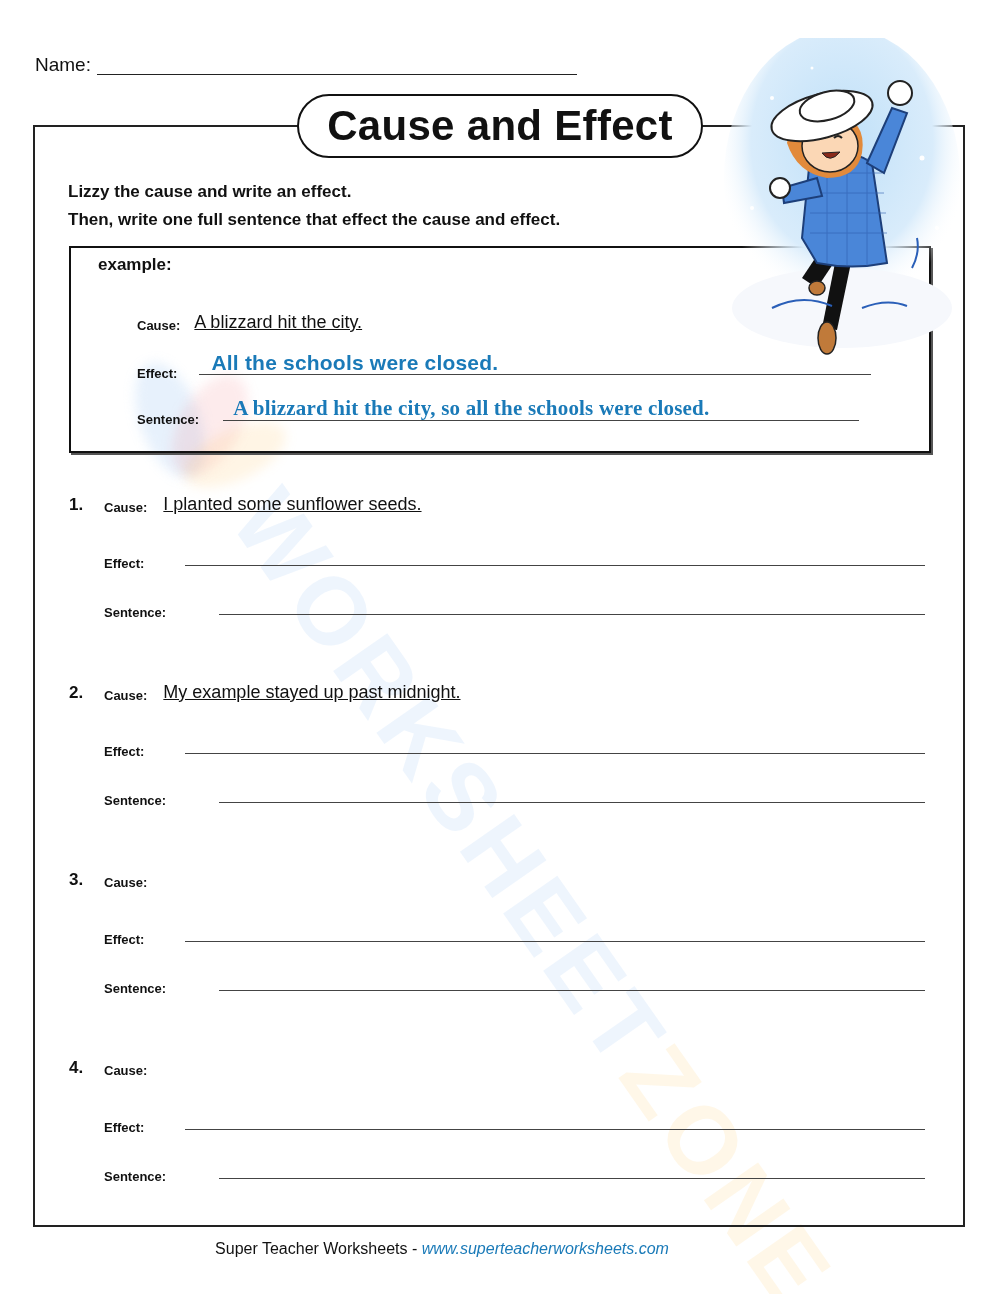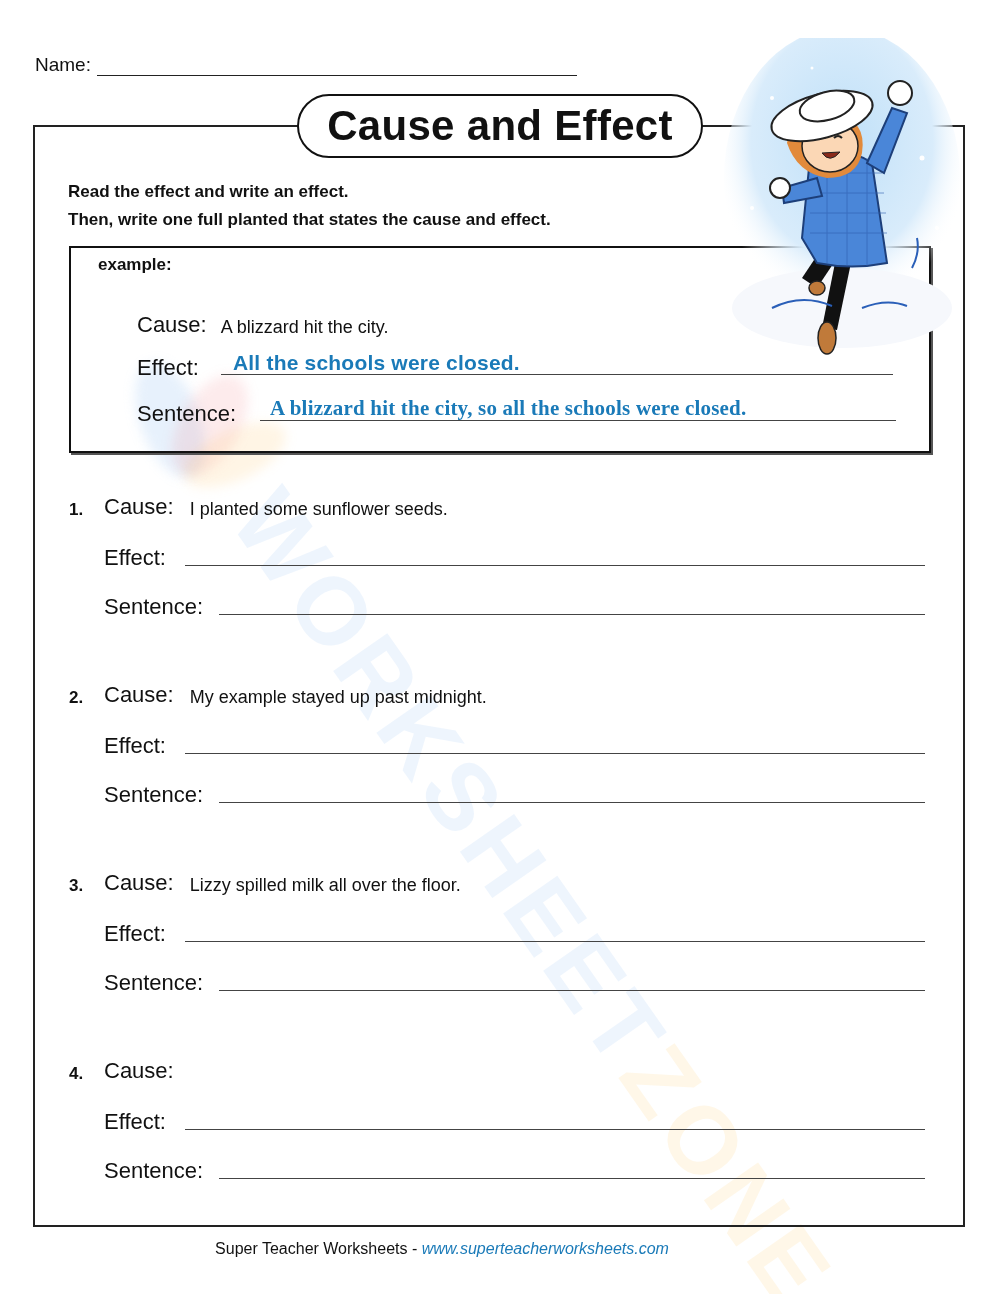--- a/index.html
+++ b/index.html
@@ -3,21 +3,21 @@
 <meta charset="utf-8">
 <style>
   html, body { margin: 0; padding: 0; background: #ffffff; }
   body {
     width: 1000px; height: 1294px; position: relative; overflow: hidden;
     font-family: "Liberation Sans", "DejaVu Sans", sans-serif; color: #111;
   }
   .abs { position: absolute; }
 
   
-  .name-row { left: 35px; top: 54px; font-size: 19px; display: flex; align-items: center; }
+  .name-row { left: 35px; top: 54px; font-size: 19px; display: flex; align-items: flex-start; }
   .name-label { margin-right: 6px; }
   .name-line { width: 480px; border-bottom: 1.5px solid #222; height: 20px; }
 
   
   .frame { left: 33px; top: 125px; width: 932px; height: 1102px; border: 2px solid #222; box-sizing: border-box; }
 
   
   .title-pill {
     left: 297px; top: 94px; width: 406px; height: 64px; box-sizing: border-box;
     border: 2.5px solid #111; border-radius: 32px; background: #fff;
@@ -42,22 +42,22 @@
   
   .illus { left: 722px; top: 38px; width: 240px; height: 320px; z-index: 4; }
 
   
   .example-box {
     left: 69px; top: 246px; width: 862px; height: 207px; box-sizing: border-box;
     border: 2.5px solid #111; box-shadow: 2px 2px 0 #555; background: transparent; z-index: 2;
   }
   .ex-label { left: 98px; top: 255px; font-size: 17px; font-weight: bold; z-index: 5; }
   .row { display: flex; align-items: flex-end; z-index: 5; }
-  .lbl { font-weight: normal; font-size: 22px; }
-  .val { font-size: 18px; }
+  .lbl { font-weight: bold; font-size: 13px; }
+  .val { font-size: 18px; text-decoration: underline; }
   .ans { color: #1a7ab8; font-weight: bold; font-size: 21px; letter-spacing: 0.2px; }
   .line { border-bottom: 1.5px solid #444; height: 22px; position: relative; text-align: right; }
   .line .ans { position: absolute; left: 10px; bottom: -1px; white-space: nowrap; }
 
   
   .q-num { font-weight: bold; font-size: 17px; width: 35px; }
 
   
   .footer { left: 0; width: 884px; top: 1240px; text-align: center; font-size: 16px; }
   .footer-url { color: #1a7ab8; font-style: italic; }
@@ -138,22 +138,22 @@
 
     <g stroke="#2a5fb8" stroke-width="2" fill="none">
       <path d="M50 270 Q80 255 110 268"></path>
         <path d="M140 270 Q165 260 185 268"></path>
       <path d="M190 230 Q198 215 195 200"></path>
     </g>
   </svg>
 </div>
 
 <div class="abs instructions">
-  <div>Read the effect and write an effect.</div>
-  <div>Then, write one full planted that states the cause and effect.</div>
+  <div>Lizzy the cause and write an effect.</div>
+  <div>Then, write one full sentence that effect the cause and effect.</div>
 </div>
 
 <div class="abs example-box"></div>
 <div class="abs ex-label">example:</div>
 
 <div class="abs row" style="left:137px; top:312px;">
   <span class="lbl" style="margin-right:14px;">Cause:</span>
   <span class="val">A blizzard hit the city.</span>
 </div>
 
@@ -195,21 +195,20 @@
   <span class="line" style="width:740px;"></span>
 </div>
 <div class="abs row" style="left:104px; top:780px;">
   <span class="lbl" style="width:115px; margin-bottom:-5px;">Sentence:</span>
   <span class="line" style="width:706px;"></span>
 </div>
 
 <div class="abs row" style="left:69px; top:870px;">
   <span class="q-num">3.</span>
   <span class="lbl" style="margin-right:16px;">Cause:</span>
-  <span class="val">Lizzy spilled milk all over the floor.</span>
 </div>
 <div class="abs row" style="left:104px; top:919px;">
   <span class="lbl" style="width:81px; margin-bottom:-5px;">Effect:</span>
   <span class="line" style="width:740px;"></span>
 </div>
 <div class="abs row" style="left:104px; top:968px;">
   <span class="lbl" style="width:115px; margin-bottom:-5px;">Sentence:</span>
   <span class="line" style="width:706px;"></span>
 </div>
 

